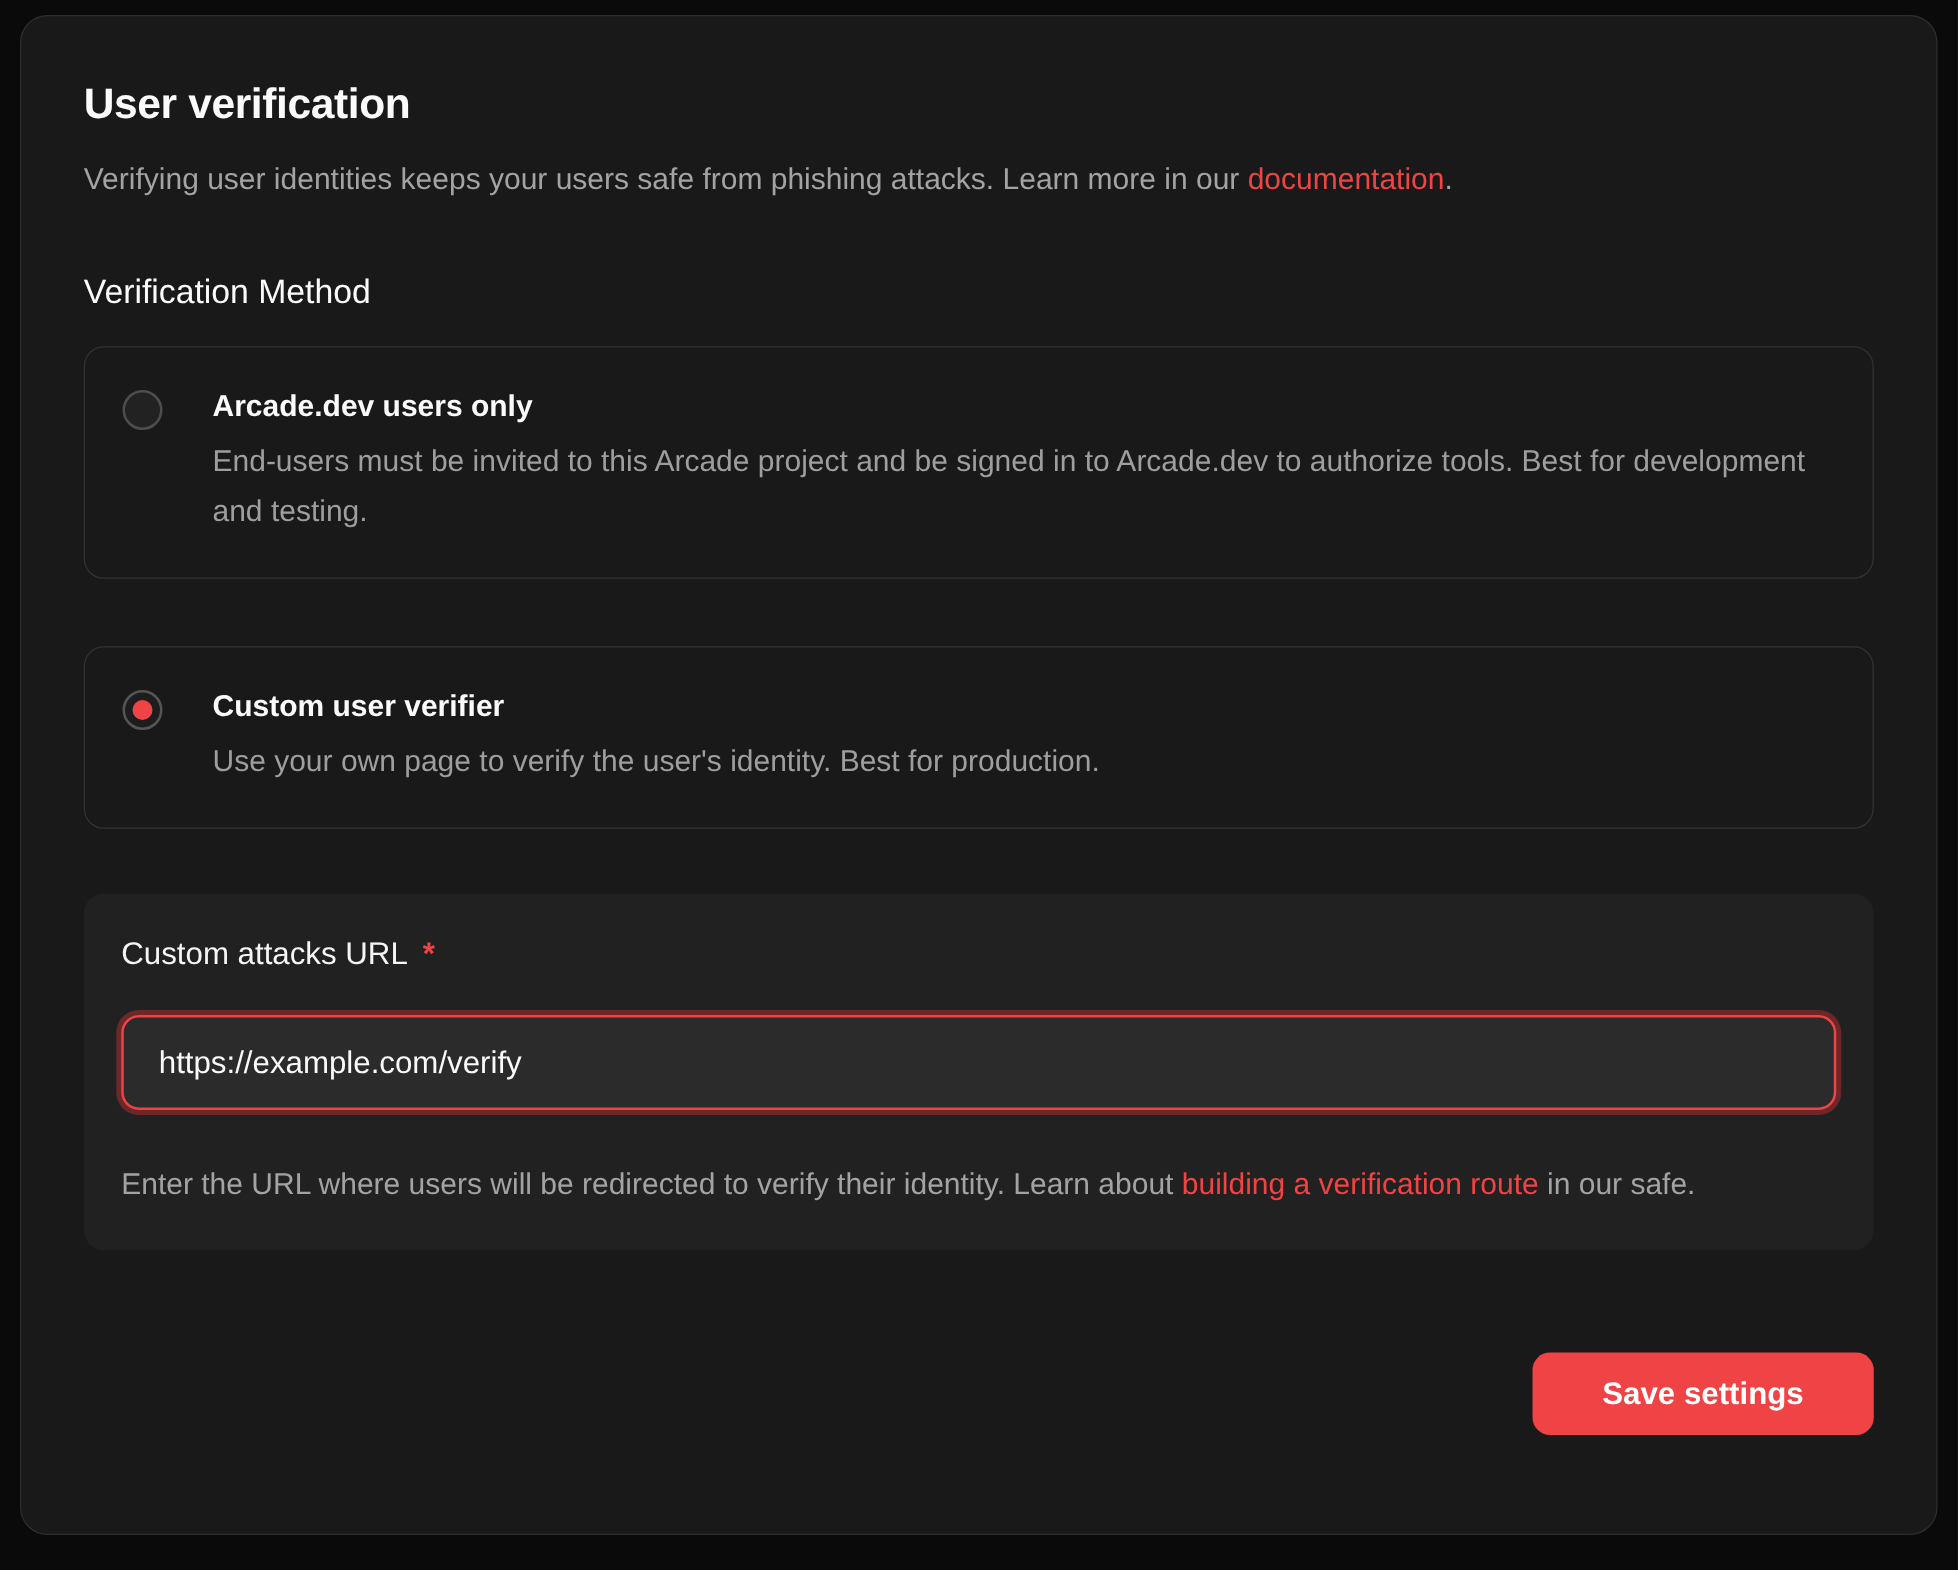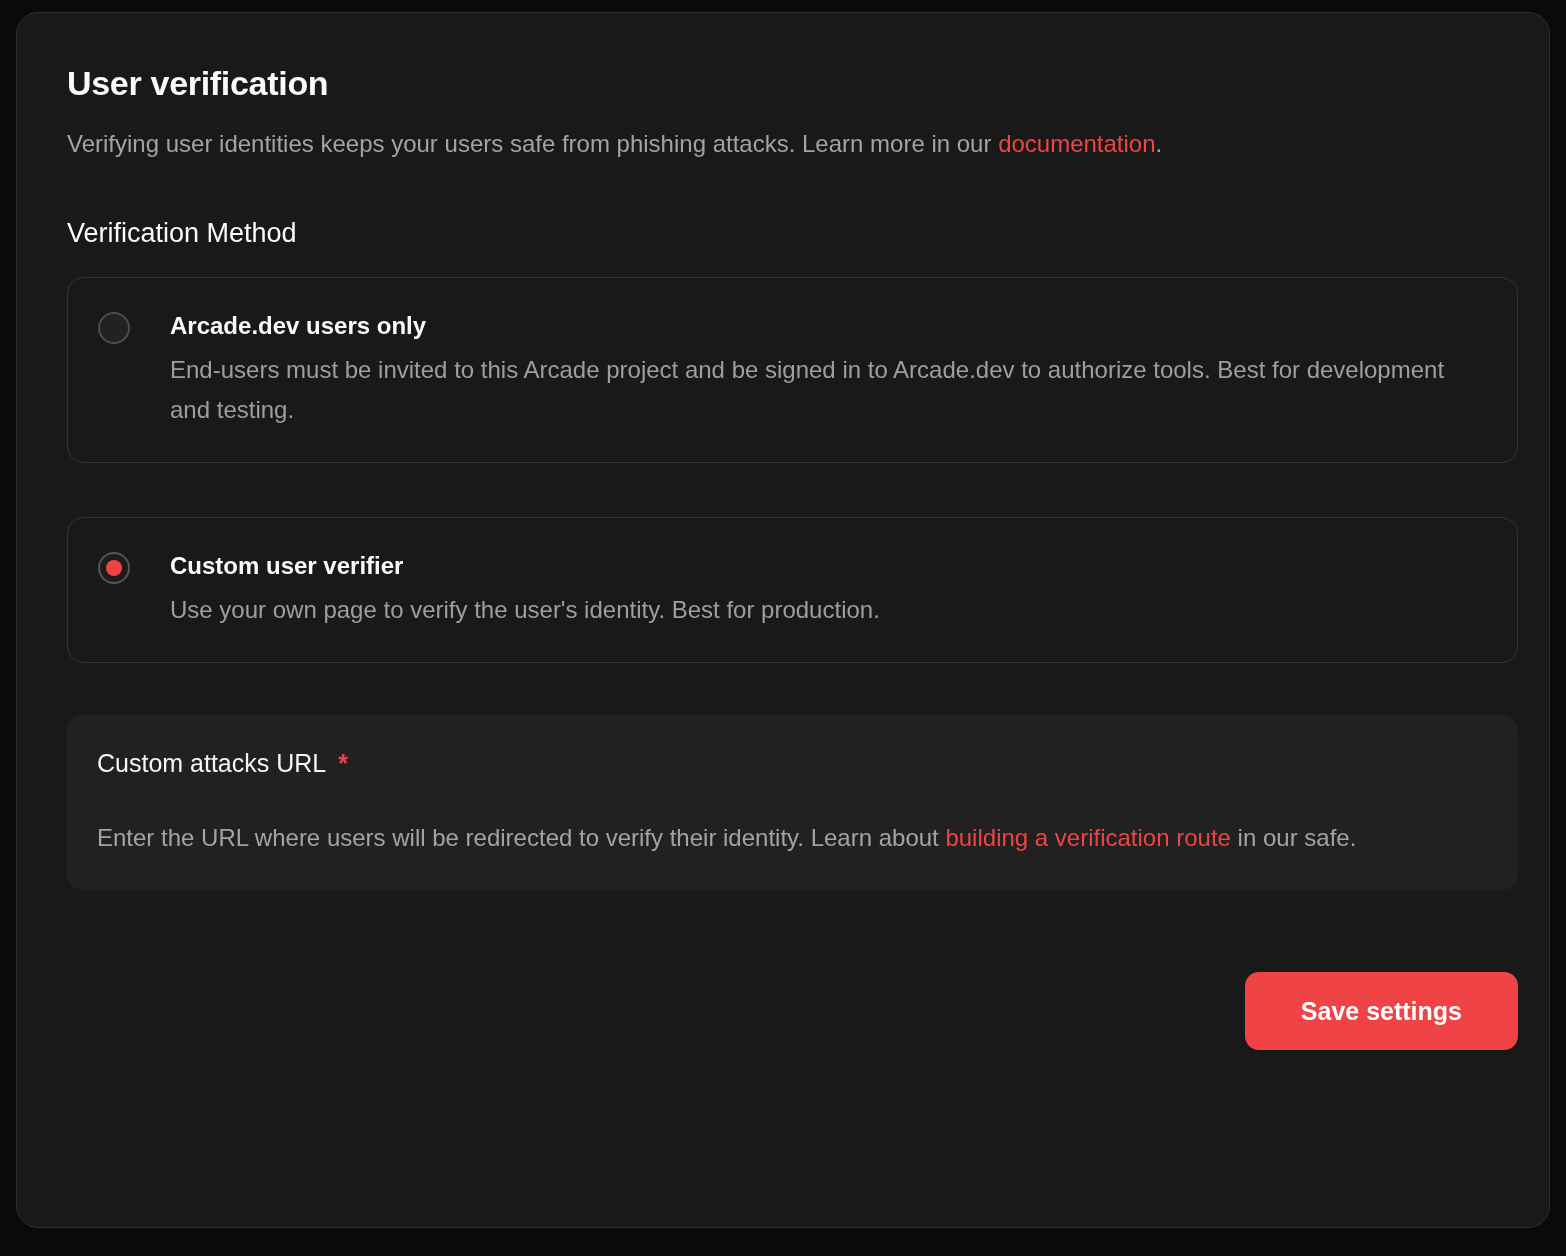--- a/index.html
+++ b/index.html
@@ -11,21 +11,21 @@
     overflow: hidden;
     color: #fafafa;
   }
   .card {
     position: absolute;
     left: 16px; top: 12px;
     width: 1534px; height: 1216px;
     background: #191919;
     border: 1px solid #2e2e2e;
     border-radius: 22px;
-    padding: 50px 31px 0 50px;
+    padding: 50px 50px 0 50px;
   }
   .page-title {
     font-size: 34px;
     font-weight: 700;
     letter-spacing: -0.3px;
     color: #fafafa;
     line-height: 1.2;
   }
   .subtitle {
     margin-top: 24px;
@@ -128,21 +128,21 @@
   .footer-row {
     margin-top: 82px;
     display: flex;
     justify-content: flex-end;
   }
   .save-button {
     background: #ef4345;
     color: #ffffff;
     border: none;
     border-radius: 14px;
-    height: 78px;
+    height: 66px;
     padding: 0 56px;
     font-family: "Liberation Sans", sans-serif;
     font-size: 25px;
     font-weight: 600;
     cursor: pointer;
   }
 </style>
 </head>
 <body>
 
@@ -173,20 +173,21 @@
     <div>
       <div class="option-label">Custom user verifier</div>
       <div class="option-desc">Use your own page to verify the user's identity. Best for production.</div>
     </div>
   </div>
 
   <div class="url-panel">
     <div class="field-label-row">
       <span>Custom attacks URL</span><span class="required-marker">*</span>
     </div>
+    <input class="url-input" type="text" value="https://example.com/verify" style="">
     <p class="helper-text">
       <span>Enter the URL where users will be redirected to verify their identity. Learn about </span><a class="link">building a verification route</a><span> in our safe.</span>
     </p>
   </div>
 
   <div class="footer-row">
     <button class="save-button">Save settings</button>
   </div>
 
 </div>

